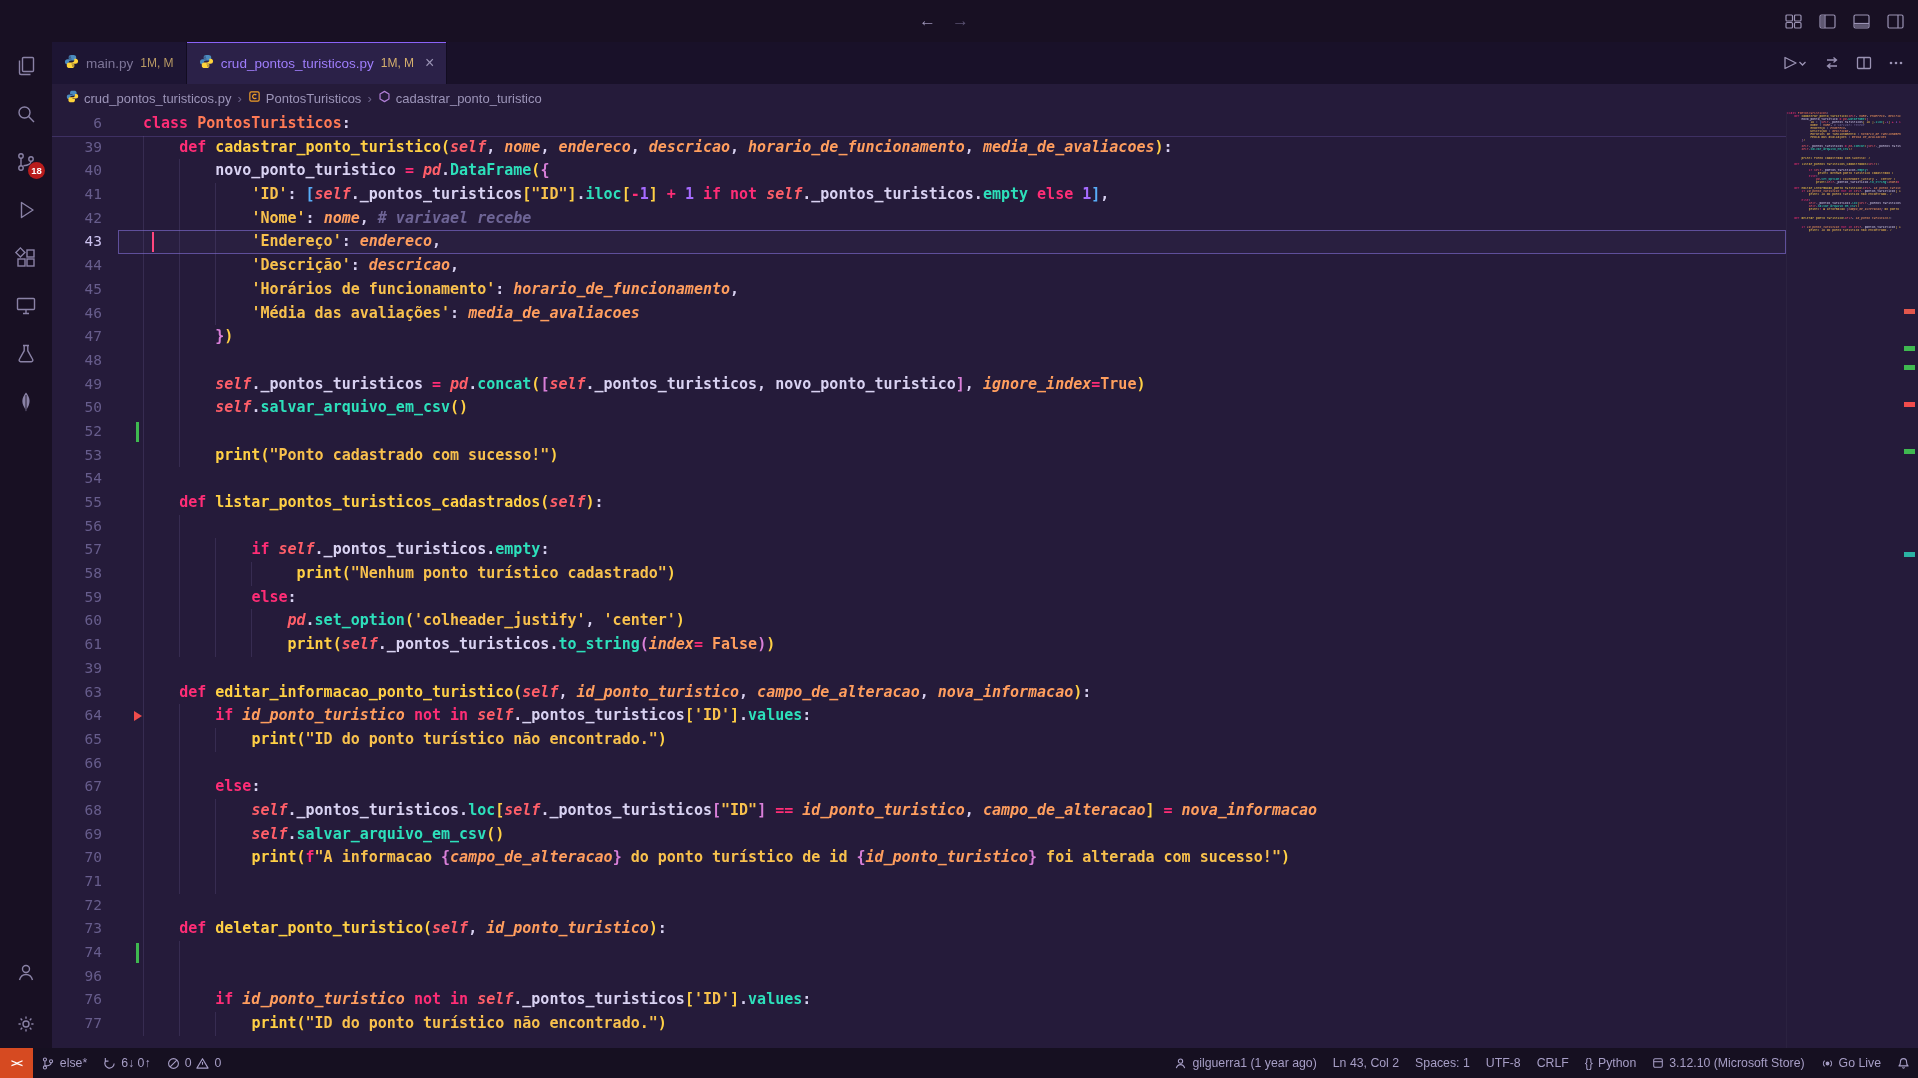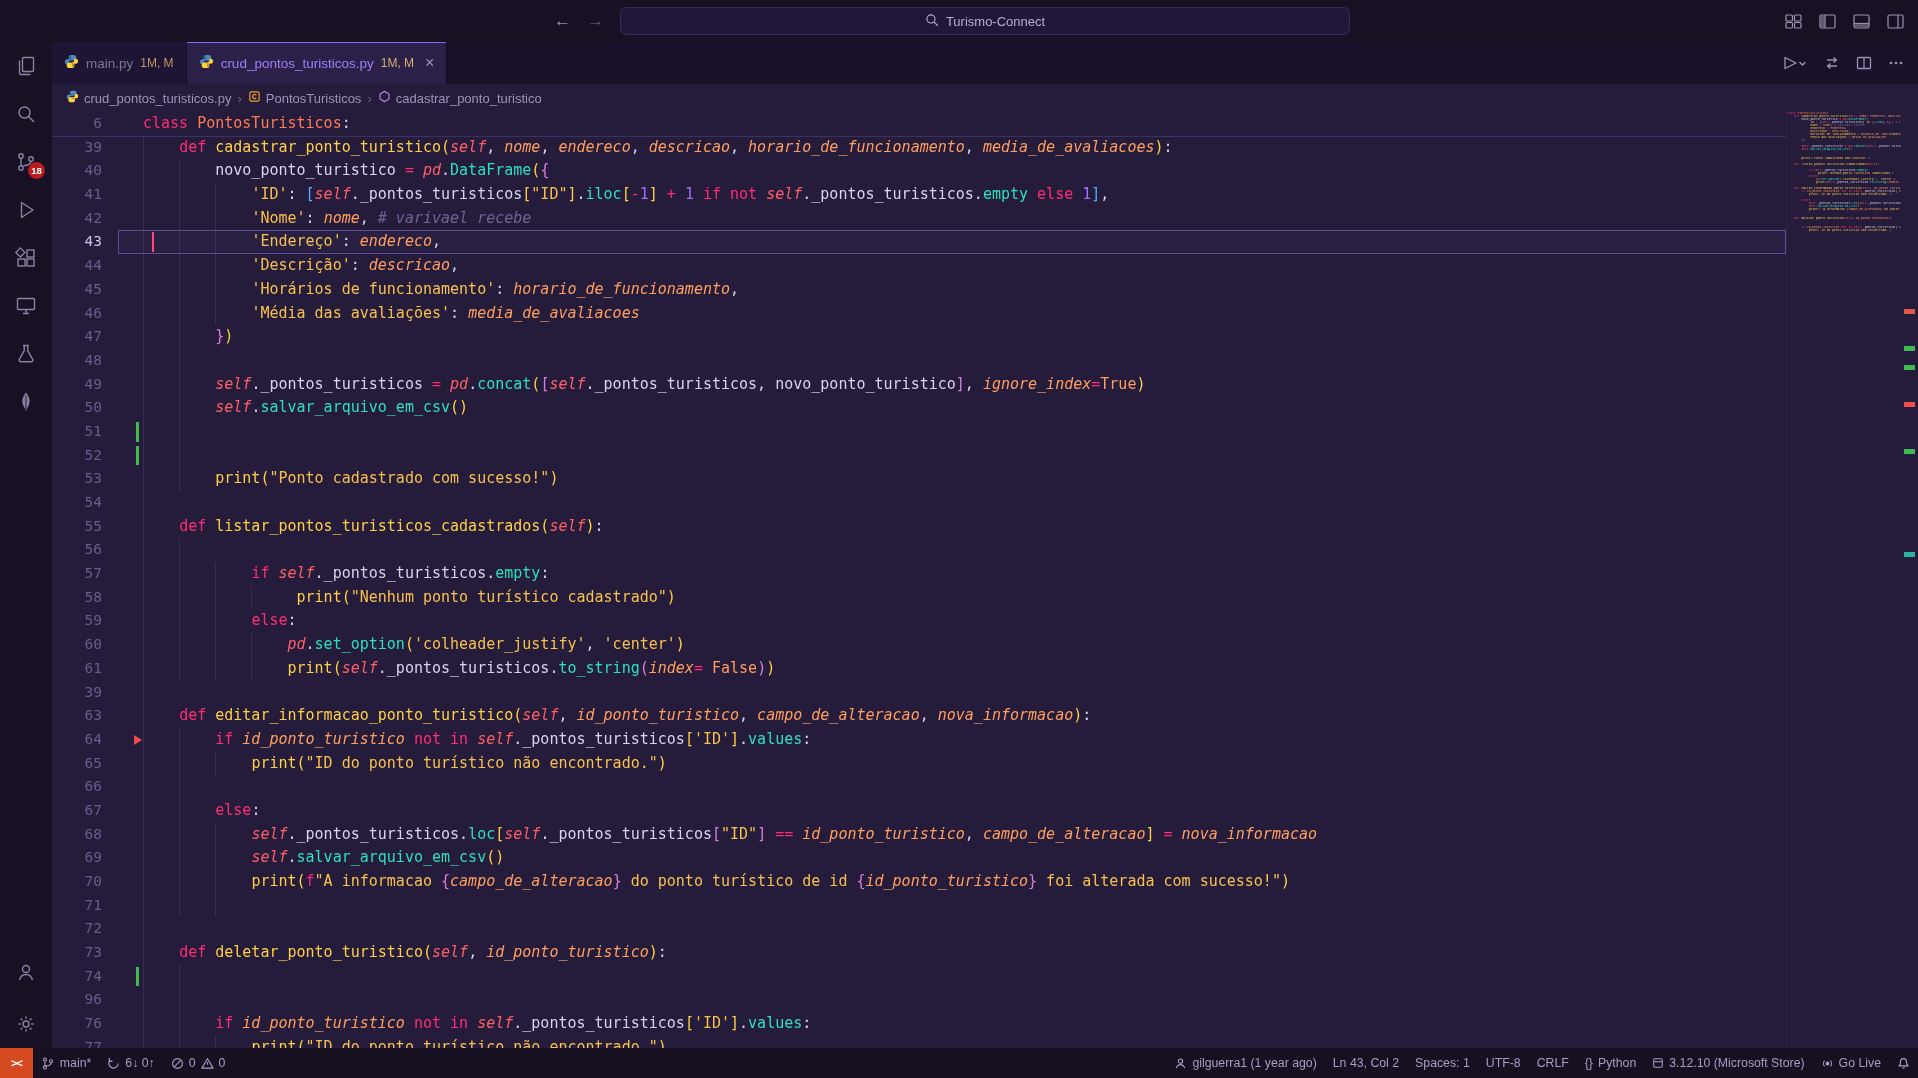--- a/index.html
+++ b/index.html
@@ -50,21 +50,21 @@
   
   .editor { flex:1; display:flex; min-height:0; background:#251b3a; position:relative; overflow:hidden; }
   .code-pane { flex:1; overflow:hidden; font-family:"DejaVu Sans Mono", monospace; font-size:15px; }
   .cl { height:23.7px; line-height:23.7px; display:flex; position:relative; white-space:pre; }
   .cl .num { width:64px; flex:0 0 auto; text-align:right; padding-right:14px; color:#675d8c; font-size:14.5px; }
   .cl .git { width:27px; flex:0 0 auto; position:relative; }
   .cl .git.add::after, .cl .git.mod::after { content:""; position:absolute; right:4px; top:2px; bottom:2px; width:3px; }
   .cl .git.add::after { background:#3fb950; }
   .cl .git.del::after { content:""; position:absolute; right:1px; top:50%; margin-top:-5px;
                         border-left:8px solid #f14c4c; border-top:5px solid transparent; border-bottom:5px solid transparent; }
-  .cl .code { position:relative; flex:1; color:#d9d2f2; }
+  .cl .code { position:relative; flex:1; color:#d9d2f2;font-weight:bold; }
   .cl.cur::before { content:""; position:absolute; left:66px; right:0; top:0; bottom:0;
                     border:1px solid #5f4f9b; background:rgba(95,79,155,0.07); pointer-events:none; }
   .cl.cur .num { color:#cdc3f0; }
   .cl.sticky { box-shadow:0 1px 0 rgba(100,80,160,0.4); }
   .guide { position:absolute; top:0; bottom:0; border-left:1px solid rgba(137,123,189,0.18); }
   .cursor { position:absolute; top:2px; bottom:2px; width:2px; background:#ff477e; }
 
   
   .tk-p { color:#d9d2f2; }
   .tk-k, .tk-o { color:#ff2d76; }
@@ -98,29 +98,20 @@
 </head>
 <body>
 
 <div class="window">
 
   <div class="titlebar">
     <div class="tb-spacer"></div>
     <div class="tb-nav">
       <span class="navarrow">←</span>
       <span class="navarrow dim">→</span>
-    </div>
-    <div class="searchbox">
-      <span>
-        <svg width="14" height="14" viewBox="0 0 16 16" fill="none" stroke="#b6aecb" stroke-width="1.3">
-            <circle cx="6.8" cy="6.8" r="4.6"></circle>
-            <path d="M10.2 10.2L14.6 14.6"></path>
-          </svg>
-      </span>
-      <span>Turismo-Connect</span>
     </div>
     <div class="tb-right">
       <span>
           <svg width="17" height="15" viewBox="0 0 17 15" fill="none" stroke="#9b93b4" stroke-width="1.2">
             <rect x="1" y="1" width="6.5" height="6" rx="1"></rect>
             <rect x="9.5" y="1" width="6.5" height="6" rx="1"></rect>
             <rect x="1" y="8.5" width="6.5" height="5.5" rx="1"></rect>
             <rect x="9.5" y="8.5" width="6.5" height="5.5" rx="1"></rect>
           </svg>
         </span>
@@ -296,21 +287,20 @@
             <div class="cl"><span class="num">41</span><span class="git"></span><span class="code"><i class="guide" style="left: 0ch;"></i><i class="guide" style="left: 4ch;"></i><i class="guide" style="left: 8ch;"></i><span class="tk-p">            </span><span class="tk-s">'ID'</span><span class="tk-p">: </span><span class="tk-g3">[</span><span class="tk-i">self</span><span class="tk-p">._pontos_turisticos</span><span class="tk-g">[</span><span class="tk-s">"ID"</span><span class="tk-g">]</span><span class="tk-p">.</span><span class="tk-m">iloc</span><span class="tk-g">[</span><span class="tk-o">-</span><span class="tk-n">1</span><span class="tk-g">]</span><span class="tk-p"> </span><span class="tk-o">+</span><span class="tk-p"> </span><span class="tk-n">1</span><span class="tk-p"> </span><span class="tk-k">if</span><span class="tk-p"> </span><span class="tk-k">not</span><span class="tk-p"> </span><span class="tk-i">self</span><span class="tk-p">._pontos_turisticos.</span><span class="tk-m">empty</span><span class="tk-p"> </span><span class="tk-k">else</span><span class="tk-p"> </span><span class="tk-n">1</span><span class="tk-g3">]</span><span class="tk-p">,</span></span></div>
             <div class="cl"><span class="num">42</span><span class="git"></span><span class="code"><i class="guide" style="left: 0ch;"></i><i class="guide" style="left: 4ch;"></i><i class="guide" style="left: 8ch;"></i><span class="tk-p">            </span><span class="tk-s">'Nome'</span><span class="tk-p">: </span><span class="tk-a">nome</span><span class="tk-p">, </span><span class="tk-t"># varivael recebe</span></span></div>
             <div class="cl cur"><span class="num">43</span><span class="git"></span><span class="code"><i class="guide" style="left: 0ch;"></i><i class="guide" style="left: 4ch;"></i><i class="guide" style="left: 8ch;"></i><span class="tk-p">            </span><span class="tk-s">'Endereço'</span><span class="tk-p">: </span><span class="tk-a">endereco</span><span class="tk-p">,</span><i class="cursor" style="left: 1ch;"></i></span></div>
             <div class="cl"><span class="num">44</span><span class="git"></span><span class="code"><i class="guide" style="left: 0ch;"></i><i class="guide" style="left: 4ch;"></i><i class="guide" style="left: 8ch;"></i><span class="tk-p">            </span><span class="tk-s">'Descrição'</span><span class="tk-p">: </span><span class="tk-a">descricao</span><span class="tk-p">,</span></span></div>
             <div class="cl"><span class="num">45</span><span class="git"></span><span class="code"><i class="guide" style="left: 0ch;"></i><i class="guide" style="left: 4ch;"></i><i class="guide" style="left: 8ch;"></i><span class="tk-p">            </span><span class="tk-s">'Horários de funcionamento'</span><span class="tk-p">: </span><span class="tk-a">horario_de_funcionamento</span><span class="tk-p">,</span></span></div>
             <div class="cl"><span class="num">46</span><span class="git"></span><span class="code"><i class="guide" style="left: 0ch;"></i><i class="guide" style="left: 4ch;"></i><i class="guide" style="left: 8ch;"></i><span class="tk-p">            </span><span class="tk-s">'Média das avaliações'</span><span class="tk-p">: </span><span class="tk-a">media_de_avaliacoes</span></span></div>
             <div class="cl"><span class="num">47</span><span class="git"></span><span class="code"><i class="guide" style="left: 0ch;"></i><i class="guide" style="left: 4ch;"></i><span class="tk-p">        </span><span class="tk-g2">}</span><span class="tk-g">)</span></span></div>
             <div class="cl"><span class="num">48</span><span class="git"></span><span class="code"><i class="guide" style="left: 0ch;"></i><i class="guide" style="left: 4ch;"></i></span></div>
             <div class="cl"><span class="num">49</span><span class="git"></span><span class="code"><i class="guide" style="left: 0ch;"></i><i class="guide" style="left: 4ch;"></i><span class="tk-p">        </span><span class="tk-i">self</span><span class="tk-p">._pontos_turisticos </span><span class="tk-o">=</span><span class="tk-p"> </span><span class="tk-i">pd</span><span class="tk-p">.</span><span class="tk-m">concat</span><span class="tk-g">(</span><span class="tk-g2">[</span><span class="tk-i">self</span><span class="tk-p">._pontos_turisticos, novo_ponto_turistico</span><span class="tk-g2">]</span><span class="tk-p">, </span><span class="tk-a">ignore_index</span><span class="tk-o">=</span><span class="tk-b">True</span><span class="tk-g">)</span></span></div>
             <div class="cl"><span class="num">50</span><span class="git"></span><span class="code"><i class="guide" style="left: 0ch;"></i><i class="guide" style="left: 4ch;"></i><span class="tk-p">        </span><span class="tk-i">self</span><span class="tk-p">.</span><span class="tk-m">salvar_arquivo_em_csv</span><span class="tk-g">()</span></span></div>
-            <div class="cl"><span class="num">51</span><span class="git add"></span><span class="code"><i class="guide" style="left: 0ch;"></i><i class="guide" style="left: 4ch;"></i></span></div>
             <div class="cl"><span class="num">52</span><span class="git add"></span><span class="code"><i class="guide" style="left: 0ch;"></i><i class="guide" style="left: 4ch;"></i></span></div>
             <div class="cl"><span class="num">53</span><span class="git"></span><span class="code"><i class="guide" style="left: 0ch;"></i><i class="guide" style="left: 4ch;"></i><span class="tk-p">        </span><span class="tk-f">print</span><span class="tk-g">(</span><span class="tk-s">"Ponto cadastrado com sucesso!"</span><span class="tk-g">)</span></span></div>
             <div class="cl"><span class="num">54</span><span class="git"></span><span class="code"><i class="guide" style="left: 0ch;"></i></span></div>
             <div class="cl"><span class="num">55</span><span class="git"></span><span class="code"><i class="guide" style="left: 0ch;"></i><span class="tk-p">    </span><span class="tk-k">def </span><span class="tk-f">listar_pontos_turisticos_cadastrados</span><span class="tk-g">(</span><span class="tk-i">self</span><span class="tk-g">)</span><span class="tk-p">:</span></span></div>
             <div class="cl"><span class="num">56</span><span class="git"></span><span class="code"><i class="guide" style="left: 0ch;"></i><i class="guide" style="left: 4ch;"></i></span></div>
             <div class="cl"><span class="num">57</span><span class="git"></span><span class="code"><i class="guide" style="left: 0ch;"></i><i class="guide" style="left: 4ch;"></i><i class="guide" style="left: 8ch;"></i><span class="tk-p">            </span><span class="tk-k">if</span><span class="tk-p"> </span><span class="tk-i">self</span><span class="tk-p">._pontos_turisticos.</span><span class="tk-m">empty</span><span class="tk-p">:</span></span></div>
             <div class="cl"><span class="num">58</span><span class="git"></span><span class="code"><i class="guide" style="left: 0ch;"></i><i class="guide" style="left: 4ch;"></i><i class="guide" style="left: 8ch;"></i><i class="guide" style="left: 12ch;"></i><span class="tk-p">                 </span><span class="tk-f">print</span><span class="tk-g">(</span><span class="tk-s">"Nenhum ponto turístico cadastrado"</span><span class="tk-g">)</span></span></div>
             <div class="cl"><span class="num">59</span><span class="git"></span><span class="code"><i class="guide" style="left: 0ch;"></i><i class="guide" style="left: 4ch;"></i><i class="guide" style="left: 8ch;"></i><span class="tk-p">            </span><span class="tk-k">else</span><span class="tk-p">:</span></span></div>
             <div class="cl"><span class="num">60</span><span class="git"></span><span class="code"><i class="guide" style="left: 0ch;"></i><i class="guide" style="left: 4ch;"></i><i class="guide" style="left: 8ch;"></i><i class="guide" style="left: 12ch;"></i><span class="tk-p">                </span><span class="tk-i">pd</span><span class="tk-p">.</span><span class="tk-m">set_option</span><span class="tk-g">(</span><span class="tk-s">'colheader_justify'</span><span class="tk-p">, </span><span class="tk-s">'center'</span><span class="tk-g">)</span></span></div>
             <div class="cl"><span class="num">61</span><span class="git"></span><span class="code"><i class="guide" style="left: 0ch;"></i><i class="guide" style="left: 4ch;"></i><i class="guide" style="left: 8ch;"></i><i class="guide" style="left: 12ch;"></i><span class="tk-p">                </span><span class="tk-f">print</span><span class="tk-g">(</span><span class="tk-i">self</span><span class="tk-p">._pontos_turisticos.</span><span class="tk-m">to_string</span><span class="tk-g2">(</span><span class="tk-a">index</span><span class="tk-o">=</span><span class="tk-p"> </span><span class="tk-b">False</span><span class="tk-g2">)</span><span class="tk-g">)</span></span></div>
@@ -394,21 +384,21 @@
     </div>
     <div class="sb-item">
       <span>
           <svg width="14" height="15" viewBox="0 0 16 16" fill="none" stroke="currentColor" stroke-width="1.2">
             <circle cx="4.5" cy="3.5" r="1.8"></circle>
             <circle cx="4.5" cy="12.5" r="1.8"></circle>
             <circle cx="11.5" cy="5.5" r="1.8"></circle>
             <path d="M4.5 5.3v5.4M11.5 7.3c0 2.6-2.6 3.2-7 3.4"></path>
           </svg>
         </span>
-      <span>main*</span>
+      <span>else*</span>
     </div>
     <div class="sb-item">
       <span>
           <svg width="13" height="13" viewBox="0 0 14 14" fill="none" stroke="currentColor" stroke-width="1.2">
             <path d="M12 7A5 5 0 112.8 4.2"></path>
             <path d="M2.5 1v3.4h3.4"></path>
           </svg>
         </span>
       <span>6↓ 0↑</span>
     </div>

